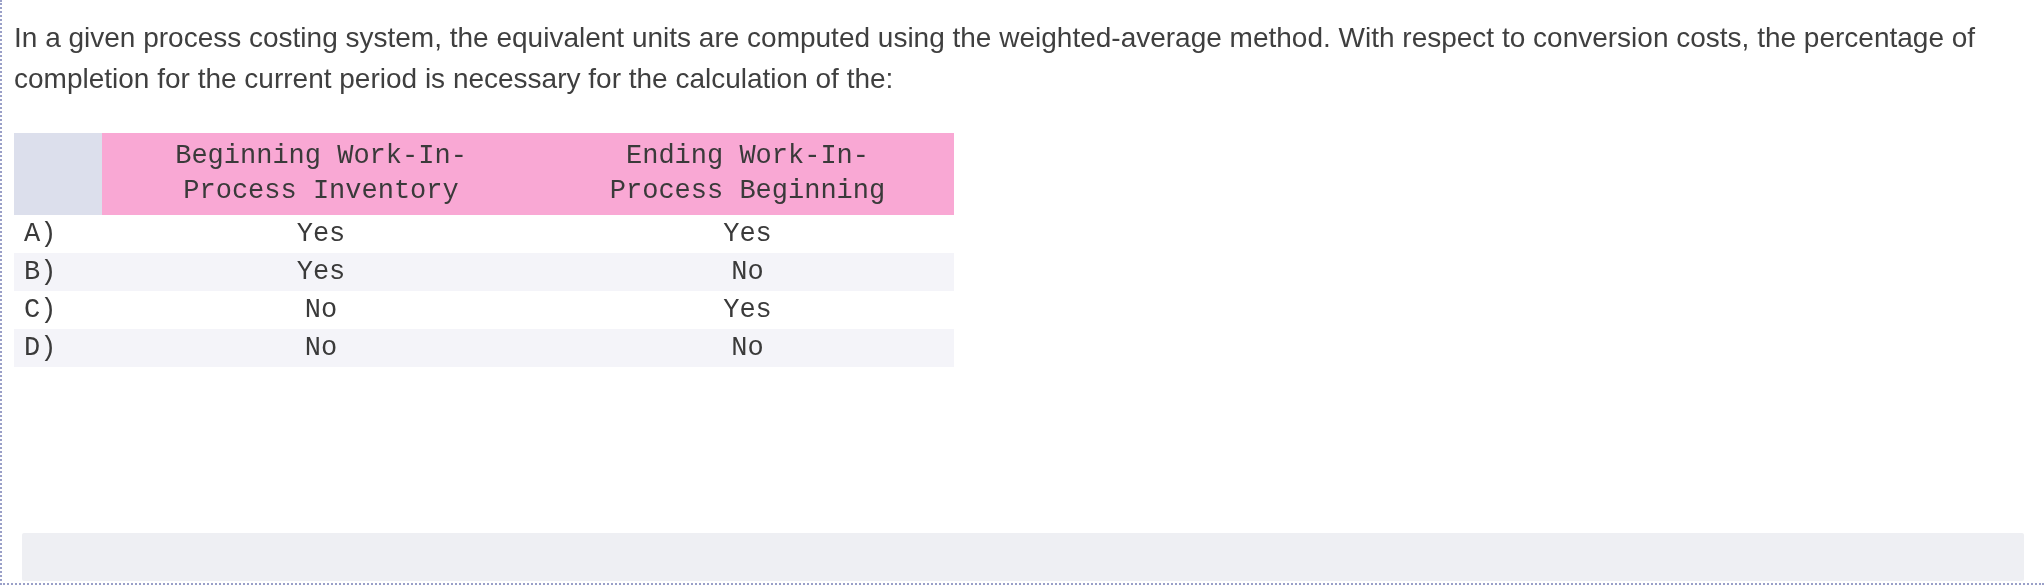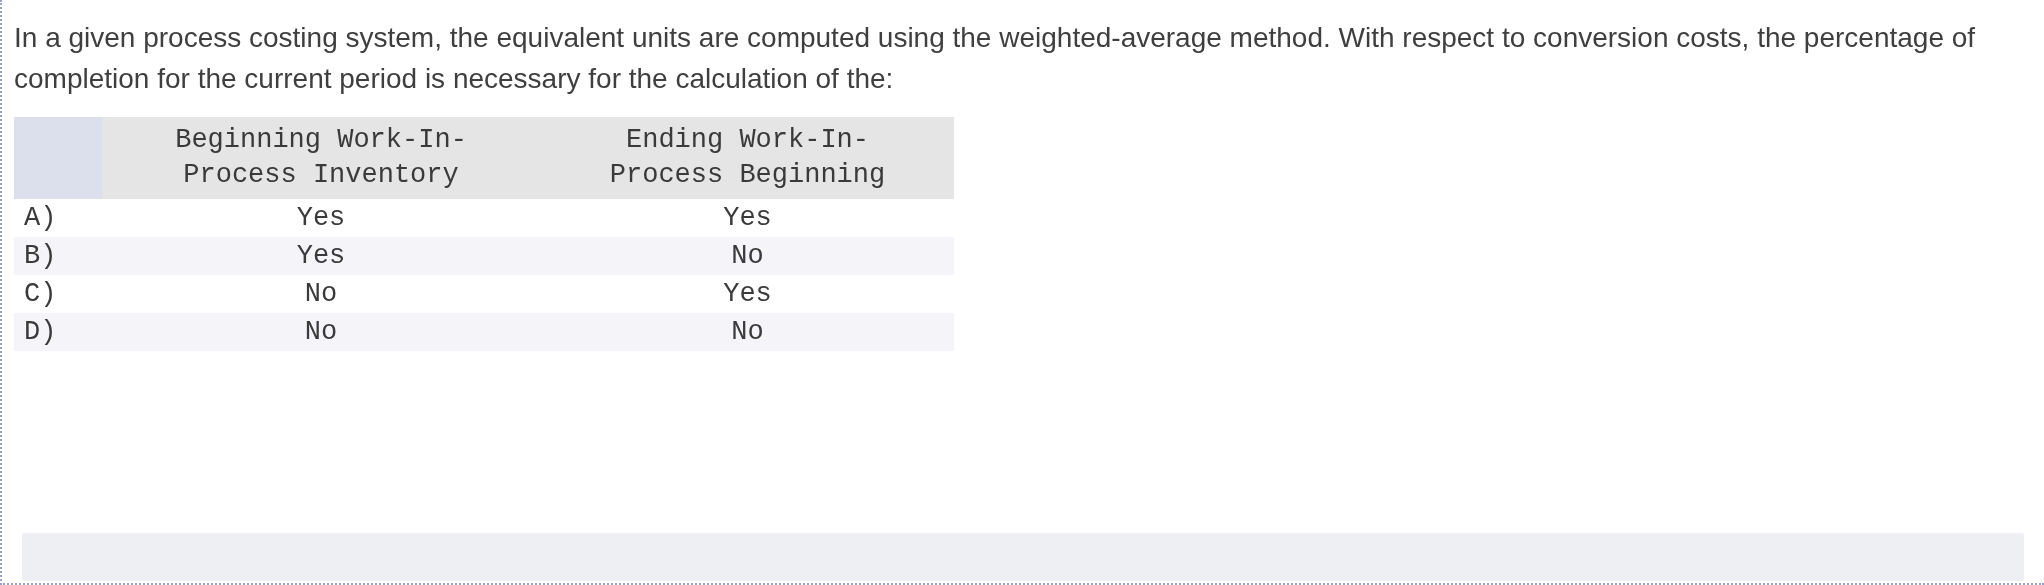--- a/index.html
+++ b/index.html
@@ -18,21 +18,21 @@
     height: 100%;
     border-left: 2px dotted #9aa0c8;
     border-bottom: 2px dotted #9aa0c8;
     padding: 18px 20px 0 12px;
     position: relative;
   }
   .question-text {
     font-size: 28px;
     line-height: 1.45;
     color: #3f3f3f;
-    margin: 0 0 18px 0;
+    margin: 0 0 34px 0;
     max-width: 2010px;
   }
 
   
   .table-scroll {
     width: 940px;
     overflow-x: scroll;
     overflow-y: hidden;
     
     scrollbar-width: thin;
@@ -52,21 +52,21 @@
     font-family: "Consolas", "Menlo", "Courier New", monospace;
     font-size: 27px;
     color: #3a3a3a;
   }
   table.opts th, table.opts td {
     text-align: center;
     padding: 4px 8px;
     font-weight: normal;
   }
   table.opts thead th {
-    background: #e5e5e5;
+    background: #f9a8d4;
     white-space: pre-line;
     line-height: 1.3;
     padding: 6px 8px;
   }
   table.opts thead th.blank {
     background: #dcdfec;
     width: 70px;
   }
   table.opts tbody td.label {
     width: 70px;

